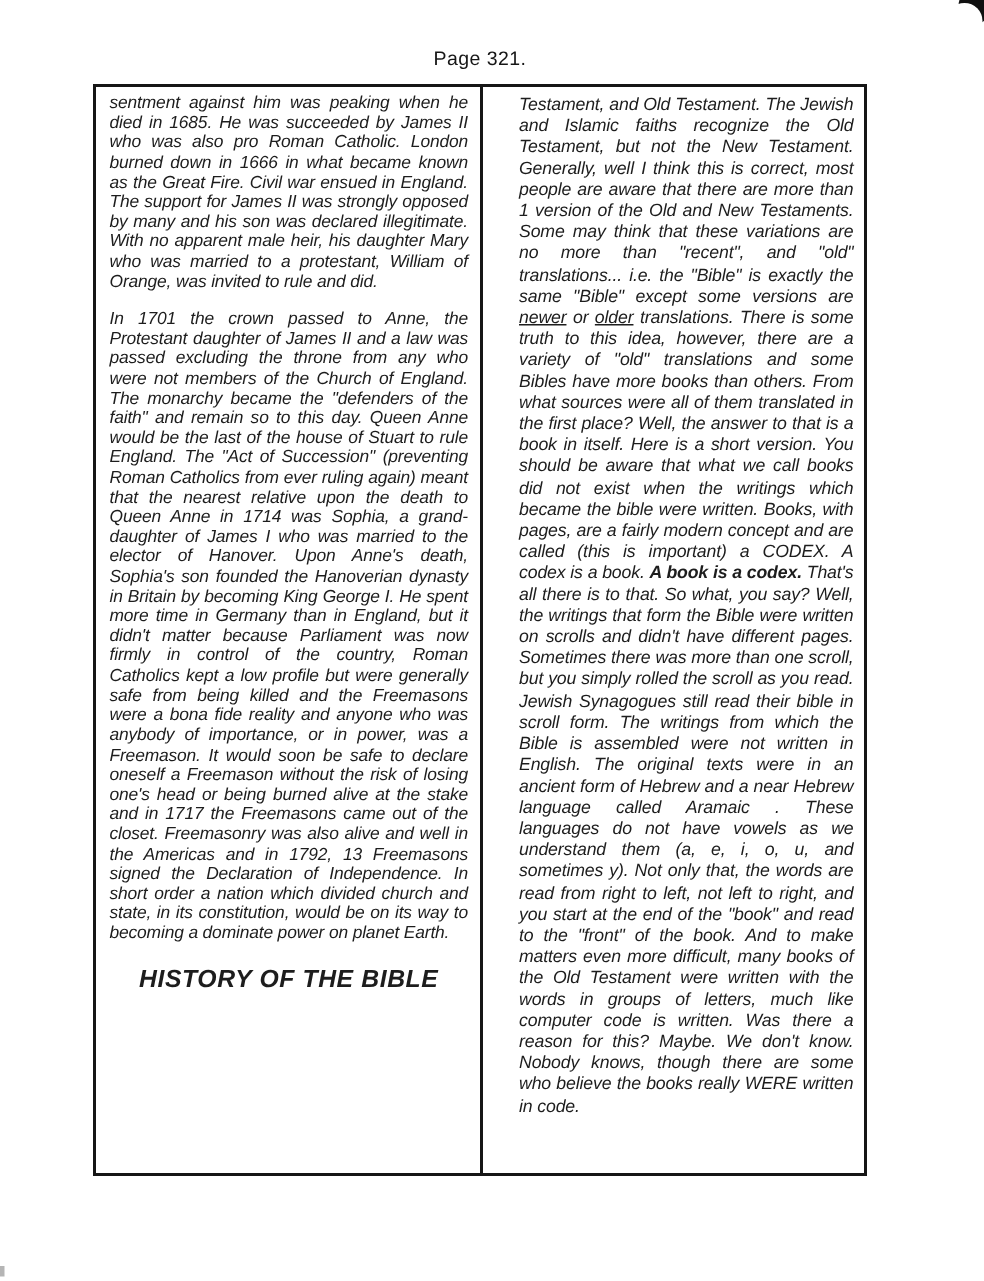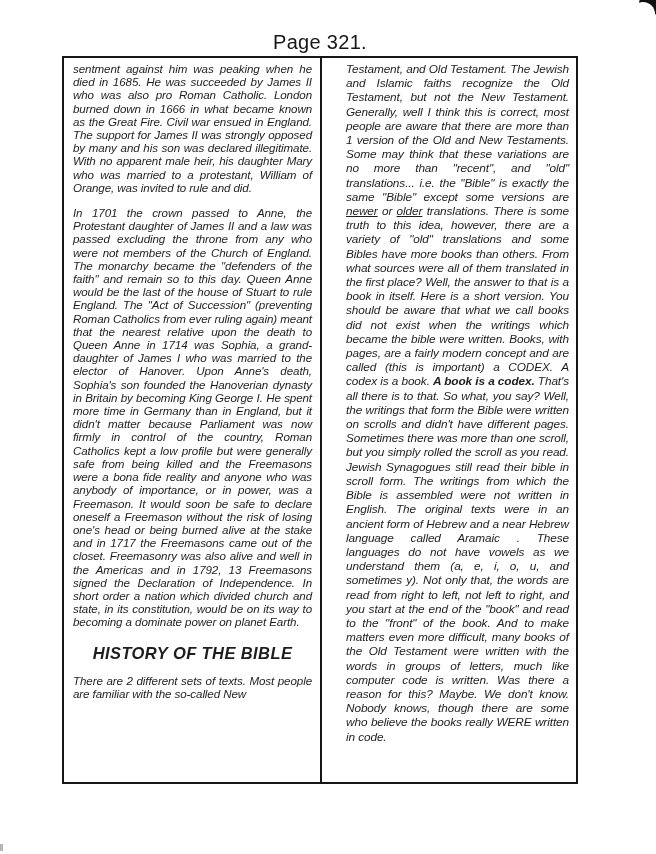--- a/index.html
+++ b/index.html
@@ -8,21 +8,21 @@
     background: #ffffff;
     position: relative;
     overflow: hidden;
     font-family: "Liberation Sans", sans-serif;
     color: #1d1d1d;
   }
   .page-number {
     position: absolute;
     left: 62px; top: 31px; width: 516px;
     text-align: center;
-    font-size: 20px;
+    font-size: 13px;
     letter-spacing: 0.3px;
     color: #161616;
   }
   .frame {
     position: absolute;
     left: 62px; top: 56px;
     width: 516px; height: 728px;
     border: 2px solid #161616;
     box-sizing: border-box;
     display: flex;
@@ -91,21 +91,20 @@
 </head>
 <body>
 
 <div class="page-number">Page 321.</div>
 
 <div class="frame">
   <div class="col col-left">
     <p>sentment against him was peaking when he died in 1685.  He was succeeded by James II who was also pro Roman Catholic.  London burned down in 1666 in what became known as the Great Fire.  Civil war ensued in England.  The support for James II was strongly opposed by many and his son was declared illegitimate. With no apparent male heir, his daughter Mary who was married to a protestant, William of Orange, was invited to rule and did.</p>
     <p>In 1701 the crown passed to Anne, the Protestant daughter of James II and a law was passed excluding the throne from any who were not members of the Church of England.  The monarchy became the "defenders of the faith" and remain so to this day.  Queen Anne would be the last of the house of Stuart to rule England.  The "Act of Succession" (preventing Roman Catholics from ever ruling again) meant that the nearest relative upon the death to Queen Anne in 1714 was Sophia, a grand-daughter of James I who was married to the elector of Hanover.  Upon Anne's death, Sophia's son founded the Hanoverian dynasty in Britain by becoming King George I.  He spent more time in Germany than in England, but it didn't matter  because Parliament was now firmly in control of the country, Roman Catholics kept a low profile but were generally safe from being killed and the Freemasons were a bona fide reality and anyone who was anybody of importance, or in power, was a Freemason. It would soon be safe to declare oneself a Freemason without the risk of losing one's head or being burned alive at the stake and in 1717 the Freemasons came out of the closet.  Freemasonry was also alive and well in the Americas and in 1792, 13 Freemasons signed the Declaration of Independence.  In short order a nation which divided church and state, in its constitution, would be on its way to becoming a dominate power on planet Earth.</p>
     <div class="section-heading">HISTORY OF THE BIBLE</div>
-    <p>There are 2 different sets of texts.  Most people are familiar with the so-called New</p>
   </div>
   <div class="col col-right">
     <p><span>Testament, and Old Testament.  The Jewish and Islamic faiths recognize the Old Testament, but not the New Testament. Generally, well I think this is correct, most people are aware that there are more than 1 version of the Old and New Testaments. Some may think that these variations are no more than "recent", and "old" translations... i.e. the "Bible" is exactly the same "Bible" except some versions are </span><span class="u">newer</span><span> or </span><span class="u">older</span><span> translations.  There is some truth to this idea, however, there are a variety of "old" translations and some Bibles  have more  books  than  others.   From  what sources were all of them translated in the first place?  Well, the answer to that  is a book in itself.  Here is a short version. You should be aware that what we call books did not exist when the writings which became the bible were written. Books, with pages, are a fairly modern concept and are called (this is important) a CODEX.  A codex is a book.  </span><span class="b">A book is a codex.</span><span>  That's all there is to that.  So what, you say?  Well, the writings that form the Bible were written on scrolls and didn't have different pages. Sometimes there was more than one scroll, but you simply rolled the scroll as you read.  Jewish Synagogues still read their bible in scroll form.  The writings from which the Bible is assembled were not written in English.  The original texts were in an ancient form of Hebrew and a near Hebrew language called Aramaic .  These languages do not have vowels as we understand them (a, e, i, o, u, and sometimes y).  Not only that, the words are read from right to left, not left to right, and you start at the end of the "book" and read to the "front" of the book.  And to make matters even more difficult, many books of the Old Testament were written with the words in groups of letters, much like computer code is written.   Was there a reason for this? Maybe.  We don't know.  Nobody knows, though there are some who believe the books really WERE written in code.</span></p>
   </div>
 </div>
 
 <div class="corner-mark"></div>
 <div class="edge-tick"></div>
 
 </body></html>

